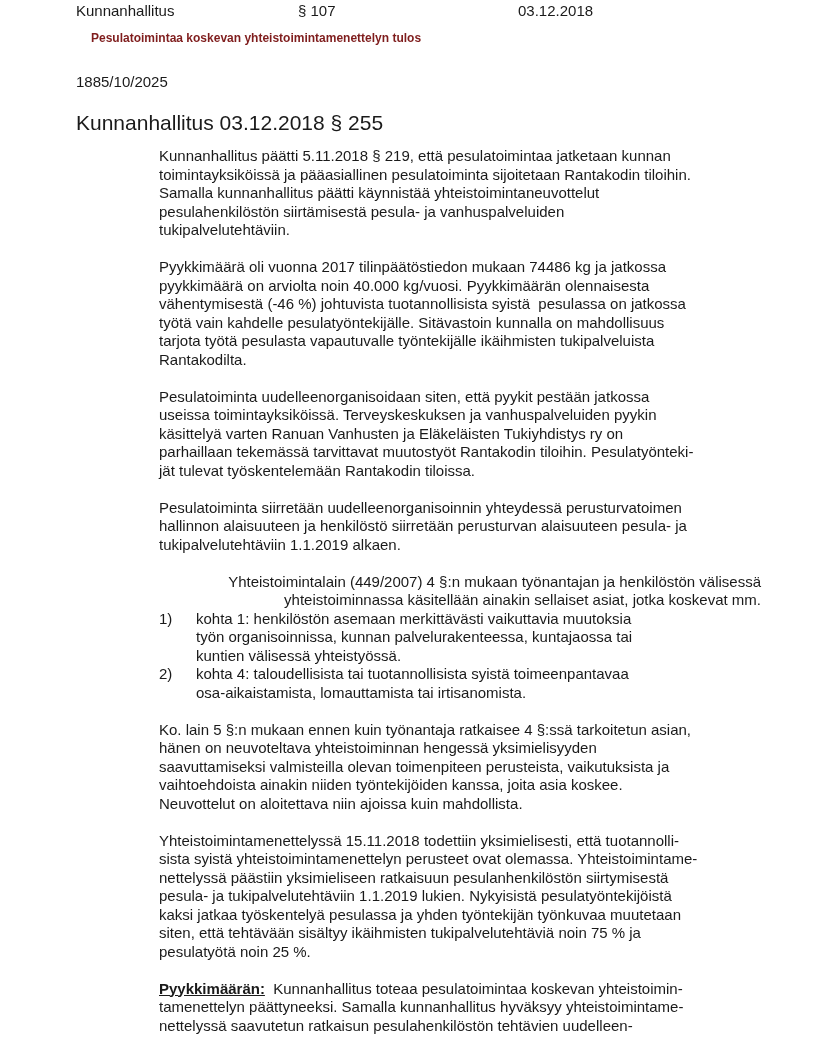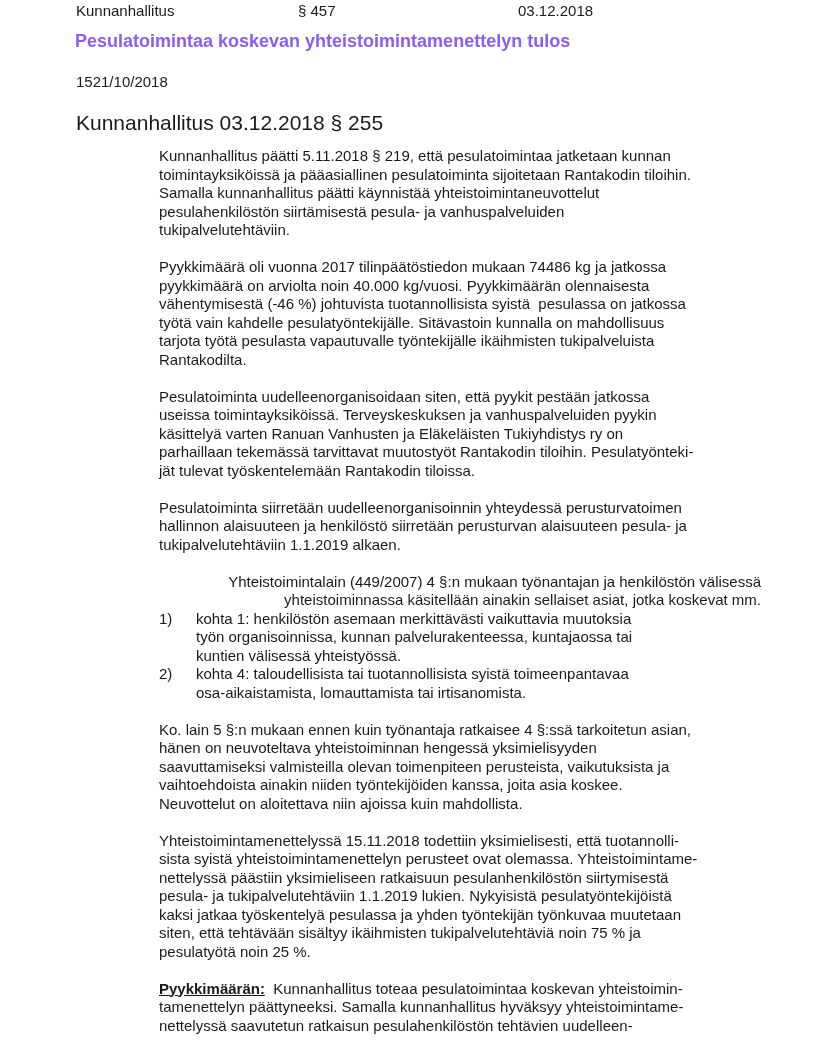--- a/index.html
+++ b/index.html
@@ -24,27 +24,27 @@
     width: 100%;
     height: 20px;
     font-size: 15px;
     line-height: 18px;
   }
   .h-left   { position: absolute; left: 76px;  top: 0; white-space: nowrap; }
   .h-center { position: absolute; left: 298px; top: 0; white-space: nowrap; }
   .h-right  { position: absolute; left: 518px; top: 0; white-space: nowrap; }
   .doc-title {
     position: absolute;
-    left: 75px;
+    left: 91px;
     top: 31px;
     margin: 0;
-    font-size: 18px;
+    font-size: 12px;
     font-weight: bold;
     white-space: nowrap;
-    color: #8b5cf6;
+    color: #7f1d1d;
   }
   .case-number {
     position: absolute;
     left: 76px;
     top: 73px;
     font-size: 15px;
     line-height: 18px;
   }
   .meeting-ref {
     position: absolute;
@@ -75,27 +75,27 @@
     text-decoration: underline;
   }
 </style>
 </head>
 <body>
 
 <div class="page">
 
   <div class="doc-header">
     <span class="h-left">Kunnanhallitus</span>
-    <span class="h-center">§ 457</span>
+    <span class="h-center">§ 107</span>
     <span class="h-right">03.12.2018</span>
   </div>
 
   <h1 class="doc-title">Pesulatoimintaa koskevan yhteistoimintamenettelyn tulos</h1>
 
-  <div class="case-number">1521/10/2018</div>
+  <div class="case-number">1885/10/2025</div>
 
   <div class="meeting-ref">Kunnanhallitus 03.12.2018 § 255</div>
 
   <div class="doc-body">
 
     <p class="para">Kunnanhallitus päätti 5.11.2018 § 219, että pesulatoimintaa jatketaan kunnan
 toimintayksiköissä ja pääasiallinen pesulatoiminta sijoitetaan Rantakodin tiloihin.
 Samalla kunnanhallitus päätti käynnistää yhteistoimintaneuvottelut
 pesulahenkilöstön siirtämisestä pesula- ja vanhuspalveluiden
 tukipalvelutehtäviin.</p>

